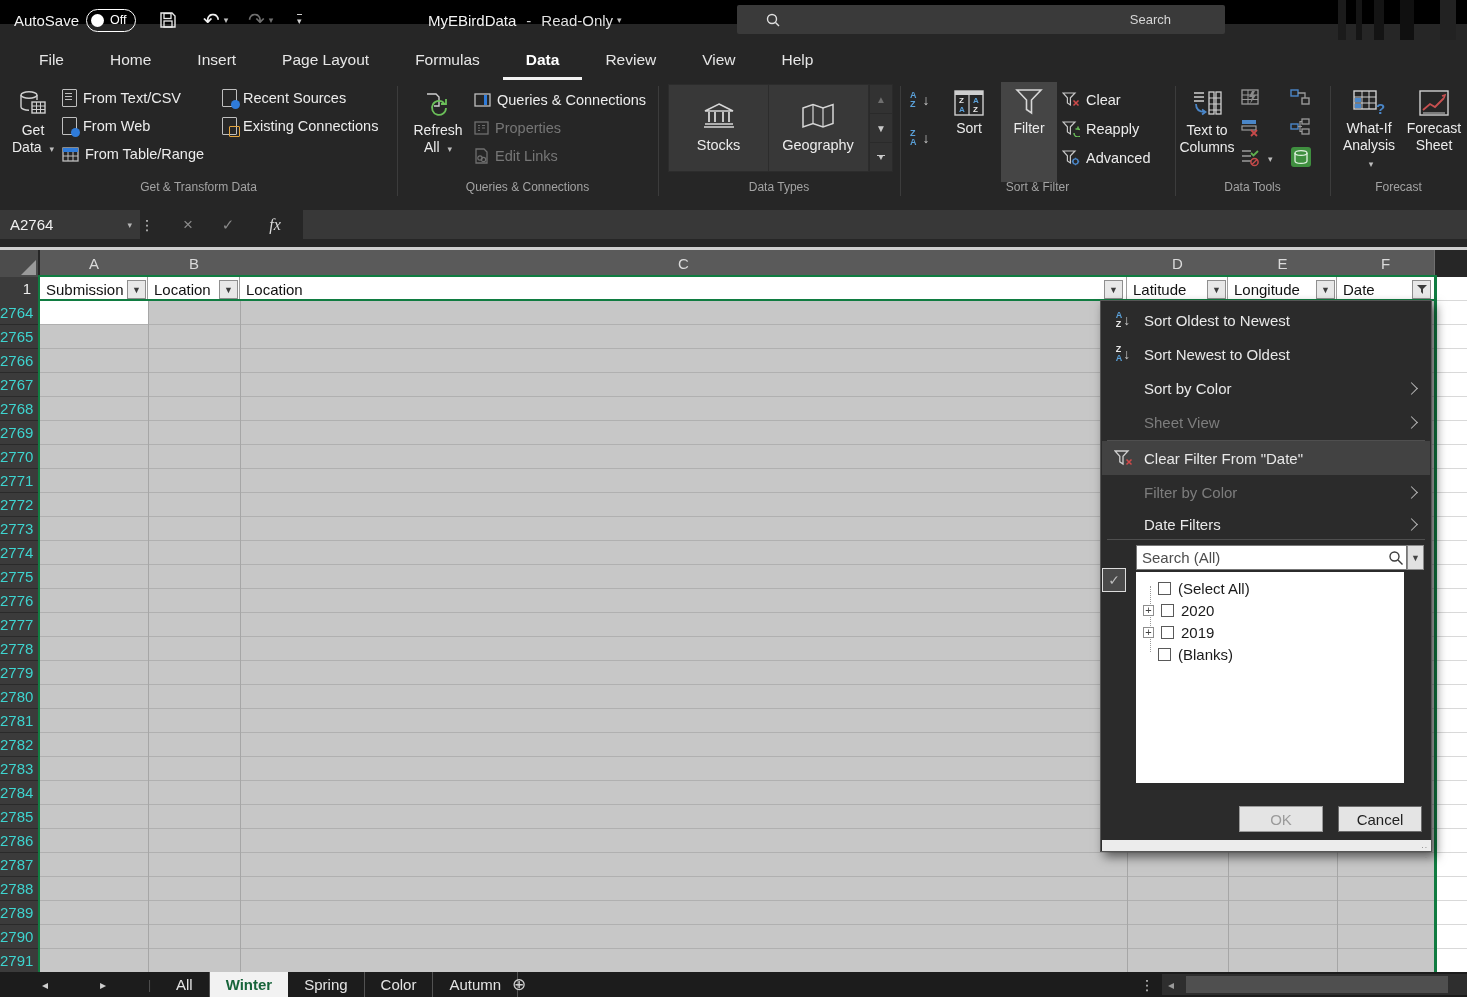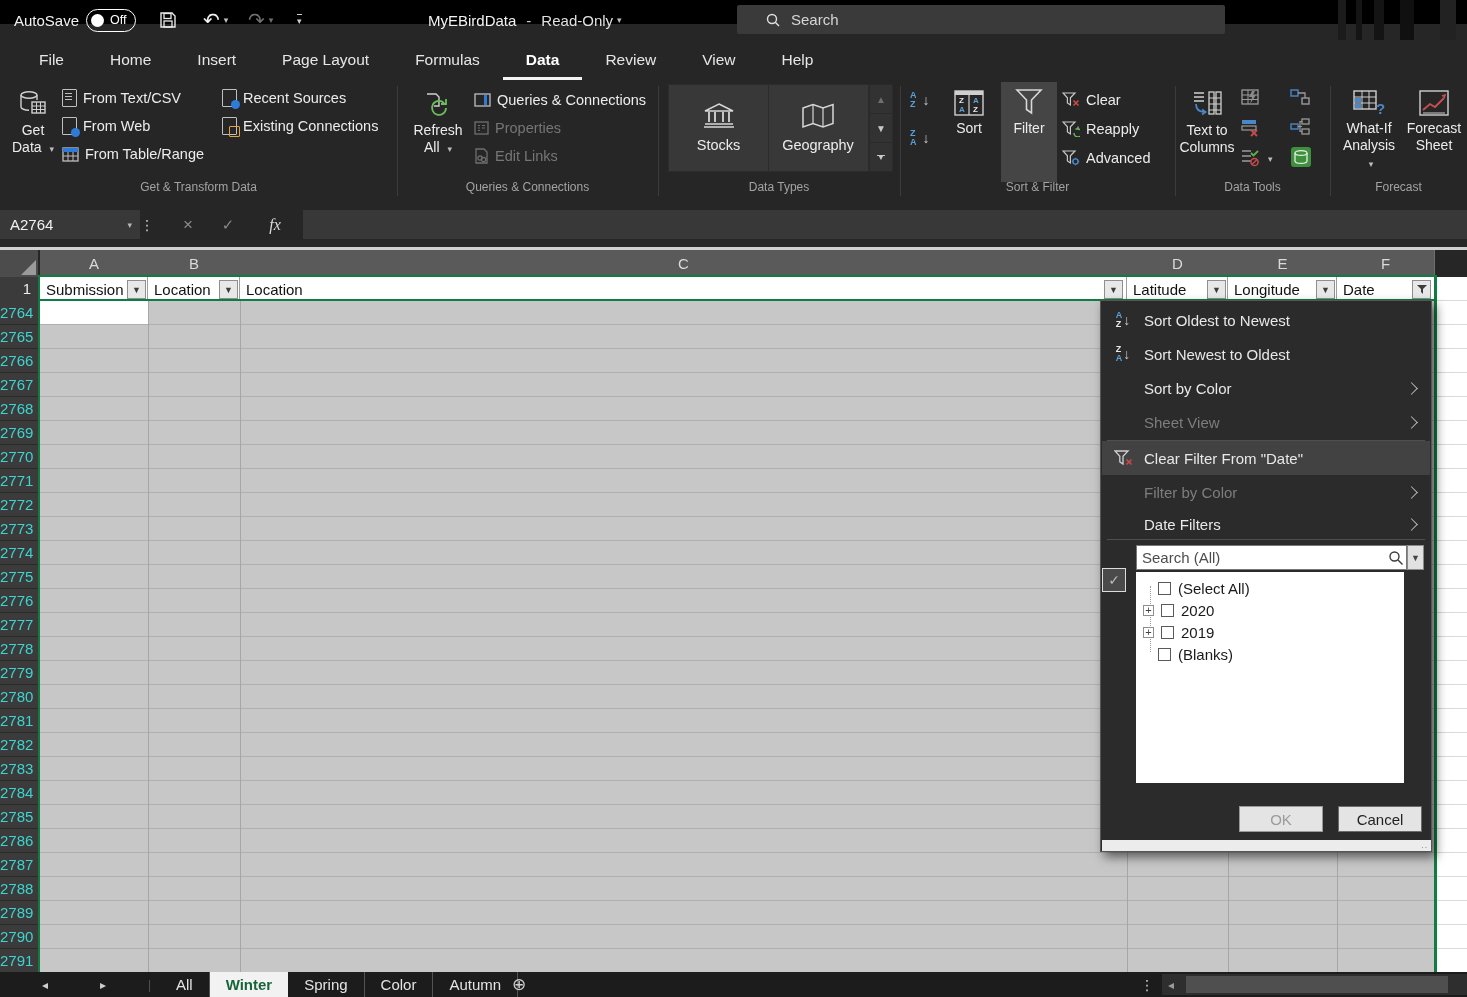--- a/index.html
+++ b/index.html
@@ -8,21 +8,21 @@
   .abs{position:absolute;}
 
   
   .titlebar{position:absolute;left:0;top:0;width:1467px;height:24px;background:#000;}
   .tb-item{position:absolute;top:0;height:40px;display:flex;align-items:center;color:#f2f2f2;font-size:15px;}
   .pill{display:flex;align-items:center;gap:6px;border:1.5px solid #fff;border-radius:12px;height:21px;padding:0 9px 0 4px;font-size:12.5px;color:#fff;}
   .pill .knob{width:13px;height:13px;border-radius:50%;background:#fff;}
   .caret{font-size:9px;color:#bdbdbd;margin-left:4px;}
   .dim{color:#6f6f6f;}
   .search-box{position:absolute;left:737px;top:5px;width:460px;height:29px;background:#3a3a3a;border-radius:2px;display:flex;align-items:center;padding-left:28px;}
-  .search-box input{background:transparent;border:none;outline:none;color:#e0e0e0;font-size:15px;font-family:"Liberation Sans",sans-serif;width:380px;}
+  .search-box input{background:transparent;border:none;outline:none;color:#e0e0e0;font-size:13px;font-family:"Liberation Sans",sans-serif;width:380px;text-align:right;}
   .search-box input::placeholder{color:#d6d6d6;}
   .deco-bar{position:absolute;top:0;height:40px;background:#1b1b1b;}
 
   
   .tabrow{position:absolute;left:0;top:40px;width:1467px;height:40px;background:#262626;display:flex;align-items:stretch;padding-left:16px;gap:0;}
   .rtab{display:flex;align-items:center;padding:0 23px;font-size:15.5px;color:#e6e6e6;cursor:default;}
   .rtab.active{color:#fff;font-weight:bold;box-shadow:inset 0 -3px 0 #f2f2f2;}
 
   
   .ribbon{position:absolute;left:0;top:80px;width:1467px;height:123px;background:#262626;}

